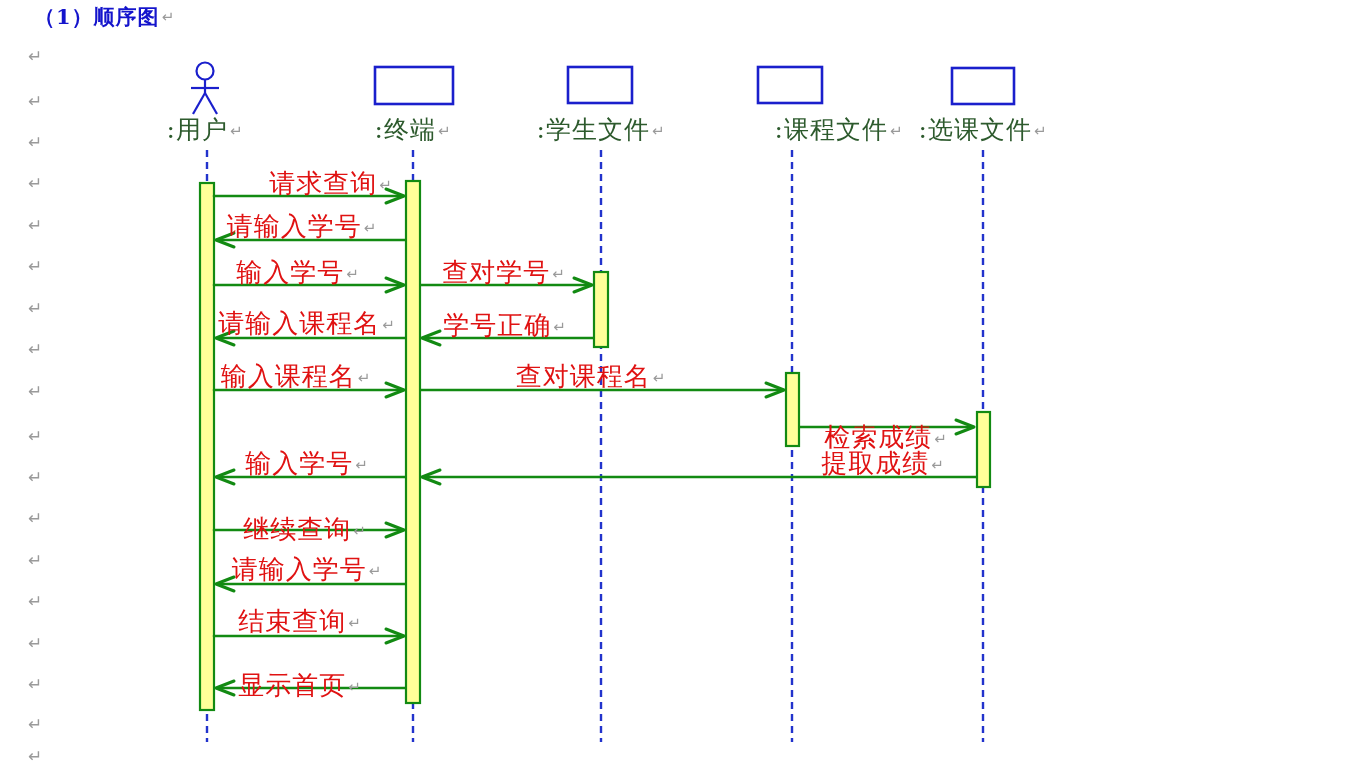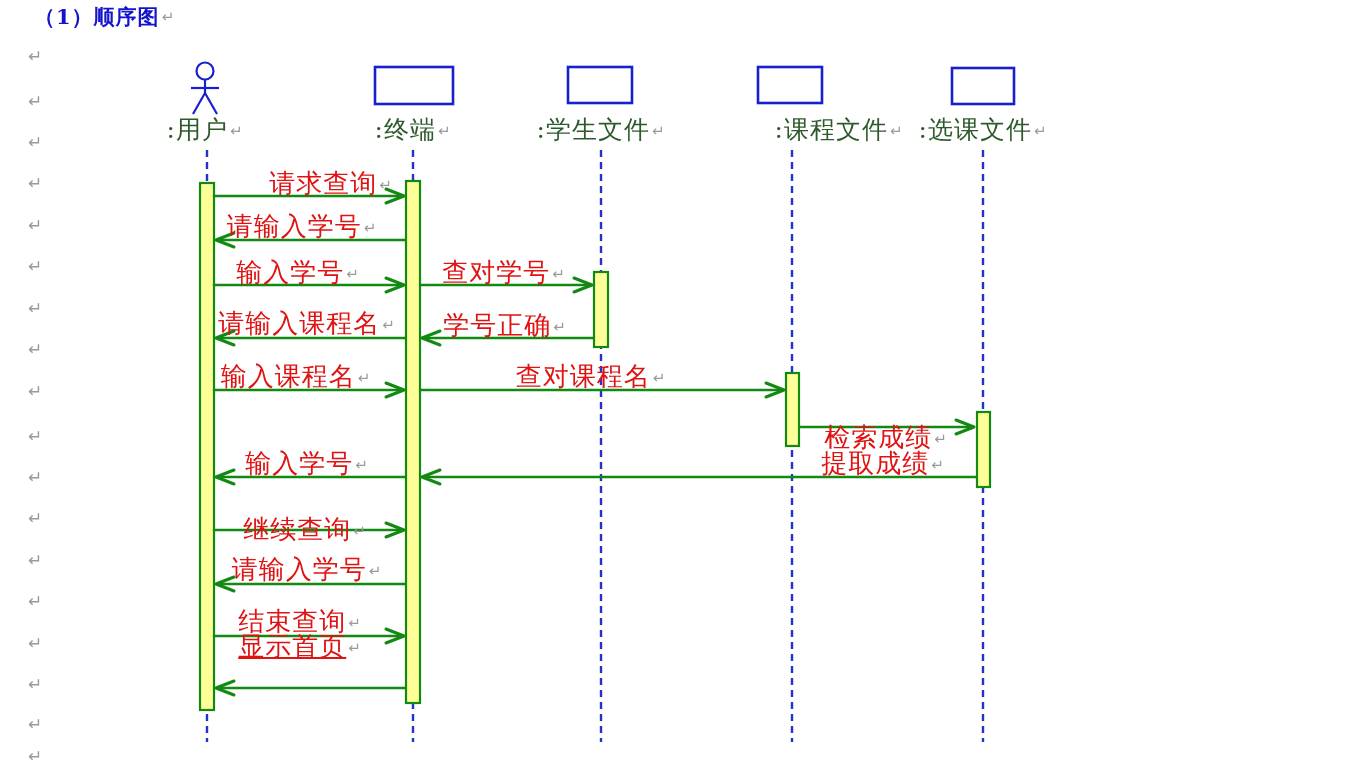--- a/index.html
+++ b/index.html
@@ -134,21 +134,21 @@
       <div class="msg-label" style="left:307px;top:310px;"><span>请输入课程名</span><span class="pilcrow">↵</span></div>
       <div class="msg-label" style="left:505px;top:312px;"><span>学号正确</span><span class="pilcrow">↵</span></div>
       <div class="msg-label" style="left:296px;top:363px;"><span>输入课程名</span><span class="pilcrow">↵</span></div>
       <div class="msg-label" style="left:591px;top:363px;"><span>查对课程名</span><span class="pilcrow">↵</span></div>
       <div class="msg-label" style="left:886px;top:424px;"><span>检索成绩</span><span class="pilcrow">↵</span></div>
       <div class="msg-label" style="left:307px;top:450px;"><span>输入学号</span><span class="pilcrow">↵</span></div>
       <div class="msg-label" style="left:883px;top:450px;"><span>提取成绩</span><span class="pilcrow">↵</span></div>
       <div class="msg-label" style="left:305px;top:504px;margin-top:12px;"><span>继续查询</span><span class="pilcrow">↵</span></div>
       <div class="msg-label" style="left:307px;top:556px;"><span>请输入学号</span><span class="pilcrow">↵</span></div>
       <div class="msg-label" style="left:300px;top:608px;"><span>结束查询</span><span class="pilcrow">↵</span></div>
-      <div class="msg-label" style="left:300px;top:633px;text-decoration:underline;"><span>显示首页</span><span class="pilcrow">↵</span></div>
+      <div class="msg-label" style="left:300px;top:672px;"><span>显示首页</span><span class="pilcrow">↵</span></div>
     </div>
   <div id="margin-layer">
       <div class="margin-pilcrow" style="top:48px;">↵</div>
       <div class="margin-pilcrow" style="top:93px;">↵</div>
       <div class="margin-pilcrow" style="top:134px;">↵</div>
       <div class="margin-pilcrow" style="top:175px;">↵</div>
       <div class="margin-pilcrow" style="top:217px;">↵</div>
       <div class="margin-pilcrow" style="top:258px;">↵</div>
       <div class="margin-pilcrow" style="top:300px;">↵</div>
       <div class="margin-pilcrow" style="top:341px;">↵</div>

